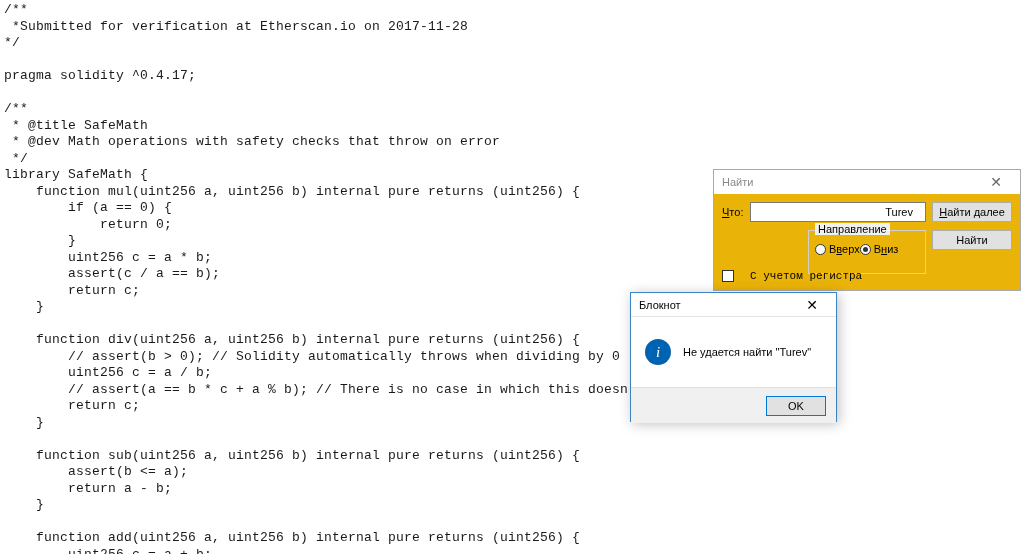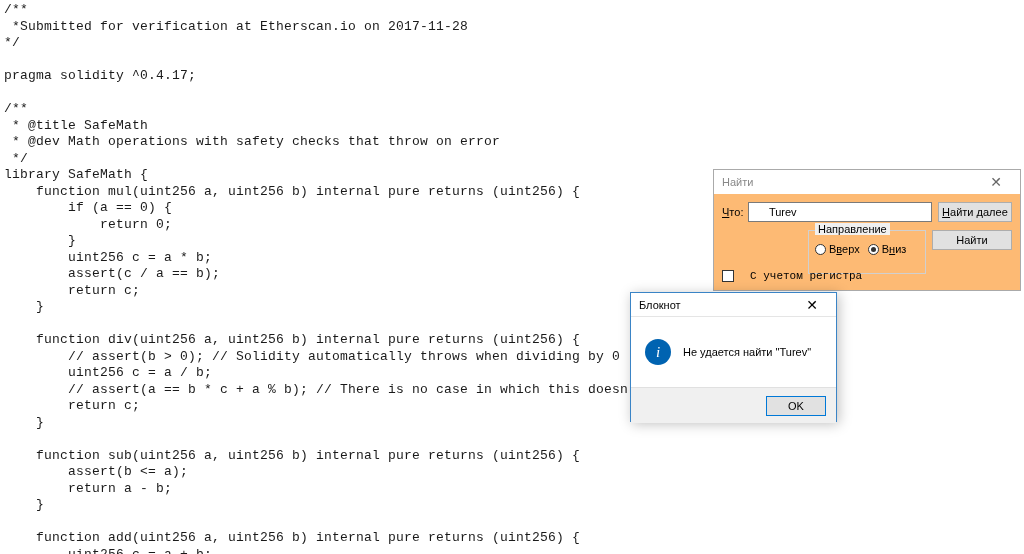--- a/index.html
+++ b/index.html
@@ -21,21 +21,21 @@
     letter-spacing: 0.2px;
     color: #1a1a1a;
   }
   
   .find-dialog {
     position: absolute;
     top: 169px;
     left: 713px;
     width: 308px;
     height: 122px;
-    background: #fdba74;
+    background: #eab308;
     border: 1px solid #aaaaaa;
     font-family: 'Segoe UI', Tahoma, sans-serif;
     font-size: 11px;
   }
   .titlebar {
     display: flex;
     align-items: center;
     justify-content: space-between;
     height: 24px;
     padding: 0 4px 0 8px;
@@ -57,22 +57,23 @@
     height: calc(100% - 24px);
   }
   .row { display: flex; align-items: center; margin-bottom: 6px; }
   .lbl { width: 28px; color: #000;}
   .lbl u { text-decoration: underline; }
   .txt {
     flex: 1;
     height: 20px;
     border: 1px solid #7a7a7a;
     background: #fff;
-    padding: 2px 20px;
+    padding: 2px 12px;
     font: inherit;
+    text-align: right;
   }
   .btn {
     width: 80px;
     height: 20px;
     border: 1px solid #adadad;
     background: #e1e1e1;
     font: inherit;
     text-align: center;
     line-height: 18px;
     margin-left: 6px;
@@ -102,21 +103,21 @@
     position: absolute;
     top: -8px;
     left: 6px;
     background: #f0f0f0;
     padding: 0 3px;
   }
   .radio-row { display: flex; align-items: center; gap: 3px; font-size: 11px;}
   .radio-outer { width: 11px; height: 11px; border: 1px solid #333; border-radius: 50%; display: inline-flex; align-items: center; justify-content: center; background:#fff;}
   .radio-inner { width: 5px; height: 5px; border-radius: 50%; background: #333; }
   .radio-row span u { text-decoration: underline; }
-  .radios { display:flex; gap:8px; margin-top:6px;}
+  .radios { display:flex; margin-top:6px;}
   .cancel-pos { position:absolute; right:8px; top:36px; }
   
   .msgbox {
     position: absolute;
     top: 292px;
     left: 630px;
     width: 207px;
     height: 130px;
     background: #fff;
     border: 1px solid #3a84c6;

